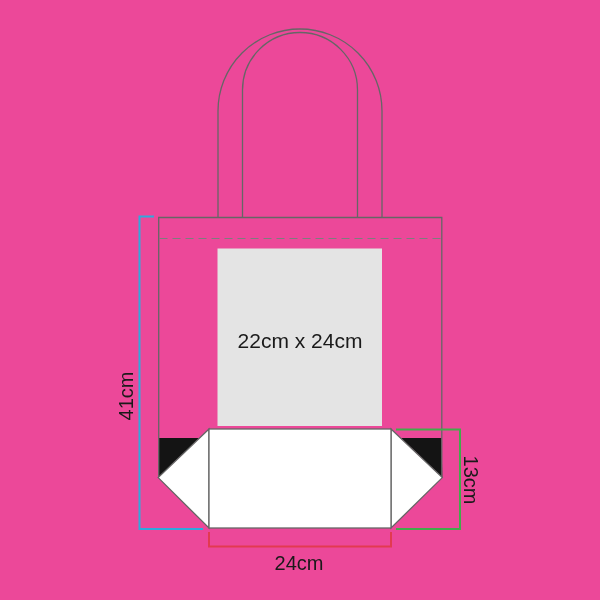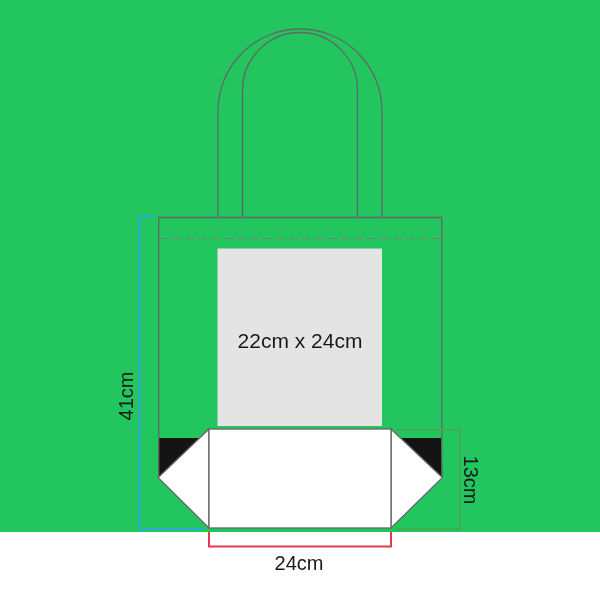--- a/index.html
+++ b/index.html
@@ -6,22 +6,22 @@
     margin: 0;
     padding: 0;
     width: 600px;
     height: 600px;
     background: #ffffff;
     overflow: hidden;
   }
   .stage {
     position: relative;
     width: 600px;
-    height: 532px;
-    background: #22c55e;
+    height: 600px;
+    background: #ec4899;
   }
   svg { display: block; }
   .outline {
     fill: none;
     stroke: #666666;
     stroke-width: 1.3;
     stroke-linejoin: miter;
   }
   .panel {
     fill: #ffffff;

